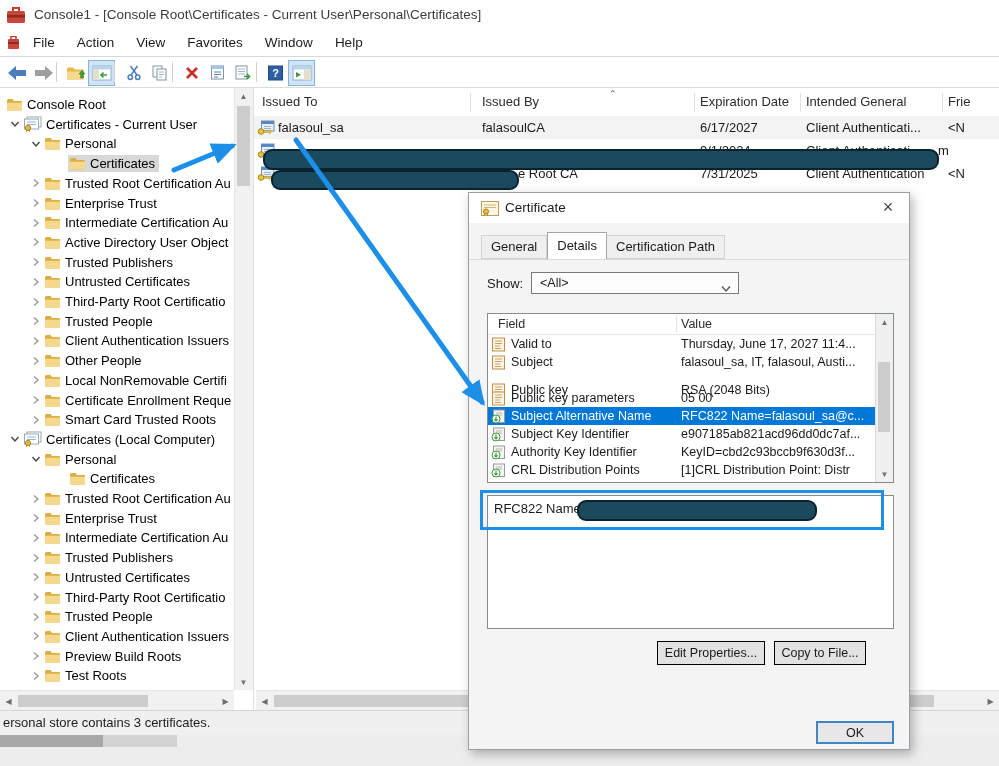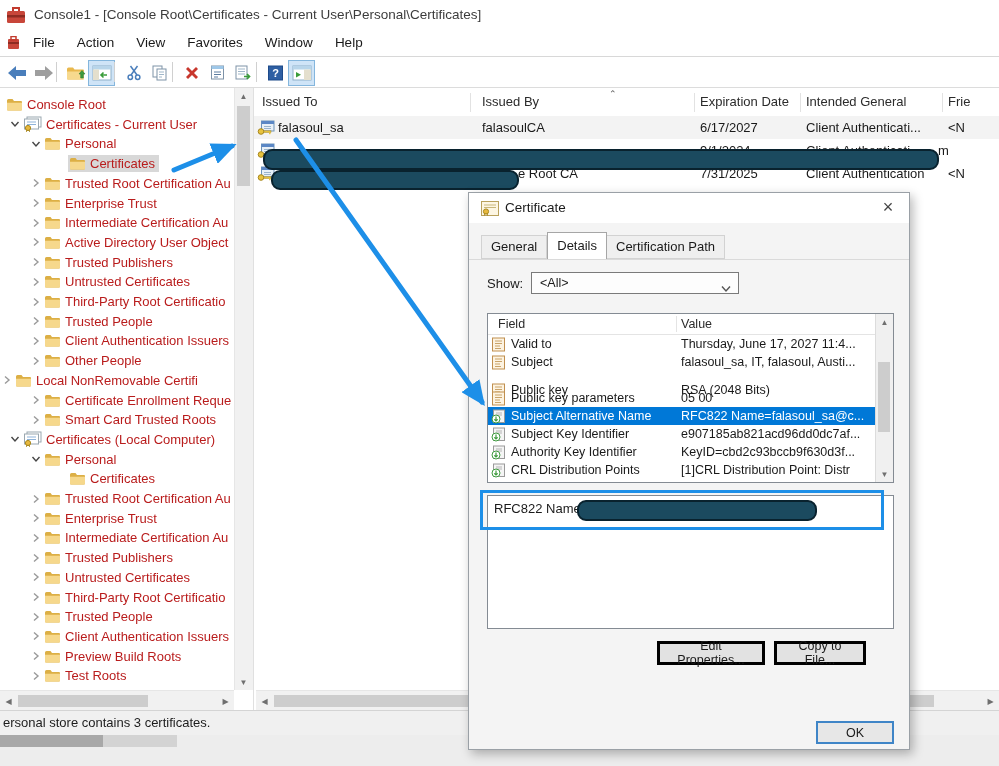--- a/index.html
+++ b/index.html
@@ -13,21 +13,21 @@
   #menubar{position:absolute;left:0;top:30px;width:100%;height:26px;background:#fff;border-bottom:1px solid #d8d8d8;}
   #menubar .mitem{display:inline-block;padding:0 11px;line-height:25px;font-size:13.5px;color:#1a1a1a;cursor:default;}
   #menubar .micon{position:absolute;left:7px;top:6px;}
   #menuitems{position:absolute;left:22px;top:0;}
   #toolbar{position:absolute;left:0;top:57px;width:100%;height:30px;background:#fff;border-bottom:1px solid #dcdcdc;}
   .tbtn{position:absolute;top:3px;width:25px;height:24px;display:flex;align-items:center;justify-content:center;border:1px solid transparent;}
   .tbtn.hl{background:#cfe4f7;border:1px solid #84b6dd;}
   .tsep{position:absolute;top:5px;width:1px;height:20px;background:#d0d0d0;}
   
   #tree-panel{position:absolute;left:0;top:88px;width:253px;height:622px;background:#fff;border-right:1px solid #e0e0e0;overflow:hidden;}
-  .tree-row{position:absolute;left:0;width:232px;height:19px;display:flex;align-items:center;font-size:13px;color:#b91c1c;white-space:nowrap;cursor:default;}
+  .tree-row{position:absolute;left:0;width:232px;height:19px;display:flex;align-items:center;font-size:13px;color:#000000;white-space:nowrap;cursor:default;}
   .chev{width:14px;display:inline-flex;justify-content:center;flex:none;}
   .treesel{display:flex;align-items:center;gap:4px;padding:1px 4px 1px 1px;}
   .treesel.on{background:#d8d8d8;}
   .vscroll{position:absolute;background:#f1f1f1;border-left:1px solid #e6e6e6;}
   .hscroll{position:absolute;background:#f1f1f1;border-top:1px solid #e6e6e6;}
   .sarrow{position:absolute;font-size:8px;color:#6f6f6f;width:17px;height:16px;display:flex;align-items:center;justify-content:center;}
   .sthumb{position:absolute;background:#cdcdcd;}
   
   #list-panel{position:absolute;left:254px;top:88px;width:745px;height:622px;background:#fff;overflow:hidden;}
   .lhead{position:absolute;top:0;height:28px;line-height:28px;font-size:13px;color:#2b2b2b;white-space:nowrap;}
@@ -64,21 +64,21 @@
   #fieldhead .fh2{position:absolute;left:193px;line-height:20px;}
   #fieldhead .fhsep{position:absolute;left:188px;top:2px;width:1px;height:16px;background:#e4e4e4;}
   .frow{position:absolute;left:0;width:388px;height:18px;display:flex;align-items:center;font-size:12.5px;color:#1a1a1a;}
   .frow .fic{width:15px;margin-left:3px;flex:none;display:flex;}
   .frow .fname{margin-left:5px;width:165px;white-space:nowrap;overflow:hidden;flex:none;}
   .frow .fval{margin-left:5px;white-space:nowrap;overflow:hidden;}
   .frow.sel{background:var(--sel);color:#fff;}
   #fscroll{position:absolute;right:0;top:0;width:17px;height:168px;background:#f0f0f0;border-left:1px solid #dcdcdc;}
   #preview{position:absolute;left:18px;top:302px;width:407px;height:134px;background:#fff;border:1px solid #848b93;box-sizing:border-box;}
   #preview .ptxt{position:absolute;left:6px;top:5px;font-size:13px;color:#1a1a1a;}
-  .dbtn{position:absolute;height:24px;background:#e2e2e2;border:3px solid #000000;font-size:12.5px;color:#1a1a1a;display:flex;align-items:center;justify-content:center;box-sizing:border-box;cursor:default;font-family:inherit;}
+  .dbtn{position:absolute;height:24px;background:#e2e2e2;border:1px solid #000000;font-size:12.5px;color:#1a1a1a;display:flex;align-items:center;justify-content:center;box-sizing:border-box;cursor:default;font-family:inherit;}
   #btn-edit{left:188px;top:448px;width:108px;}
   #btn-copy{left:305px;top:448px;width:92px;}
   #btn-ok{left:347px;top:528px;width:78px;height:23px;border:2px solid #3f85c7;background:#e7e7e7;}
   
   .redact{position:absolute;background:var(--redact);border:2px solid #09222e;border-radius:9px;z-index:15;}
   #redact-preview{left:108px;top:307px;width:236px;height:17px;position:absolute;background:var(--redact);border:2px solid #09222e;border-radius:9px;z-index:4;}
   #hl-rect{position:absolute;left:11px;top:297px;width:398px;height:34px;border:3px solid var(--annot);z-index:5;}
   #arrows{position:absolute;left:0;top:0;width:999px;height:766px;z-index:40;pointer-events:none;}
 </style>
 </head>
@@ -403,21 +403,21 @@
           <span class="treesel">
             <span style="display:flex">
               <svg width="17" height="15" viewBox="0 0 17 15">
                 <path d="M1 3.5 Q1 2 2.5 2 L6.5 2 L8 4 L15 4 Q16 4 16 5 L16 12.5 Q16 13.5 15 13.5 L2 13.5 Q1 13.5 1 12.5 Z" fill="#dcaf45"></path>
                 <path d="M1 5.8 L16 5.8 L16 12.5 Q16 13.5 15 13.5 L2 13.5 Q1 13.5 1 12.5 Z" fill="#f6d88c"></path>
               </svg>
             </span>
             <span>Other People</span>
           </span>
         </div>
-        <div class="tree-row" style="top: 282.8px; ">
+        <div class="tree-row" style="top: 282.8px; padding-left: 29px;">
           <span class="chev">
             <svg width="10" height="10" viewBox="0 0 10 10">
               <path d="M3 1.5 L7 5 L3 8.5" fill="none" stroke="#9a9a9a" stroke-width="1.4"></path>
             </svg>
           </span>
           <span class="treesel">
             <span style="display:flex">
               <svg width="17" height="15" viewBox="0 0 17 15">
                 <path d="M1 3.5 Q1 2 2.5 2 L6.5 2 L8 4 L15 4 Q16 4 16 5 L16 12.5 Q16 13.5 15 13.5 L2 13.5 Q1 13.5 1 12.5 Z" fill="#dcaf45"></path>
                 <path d="M1 5.8 L16 5.8 L16 12.5 Q16 13.5 15 13.5 L2 13.5 Q1 13.5 1 12.5 Z" fill="#f6d88c"></path>

